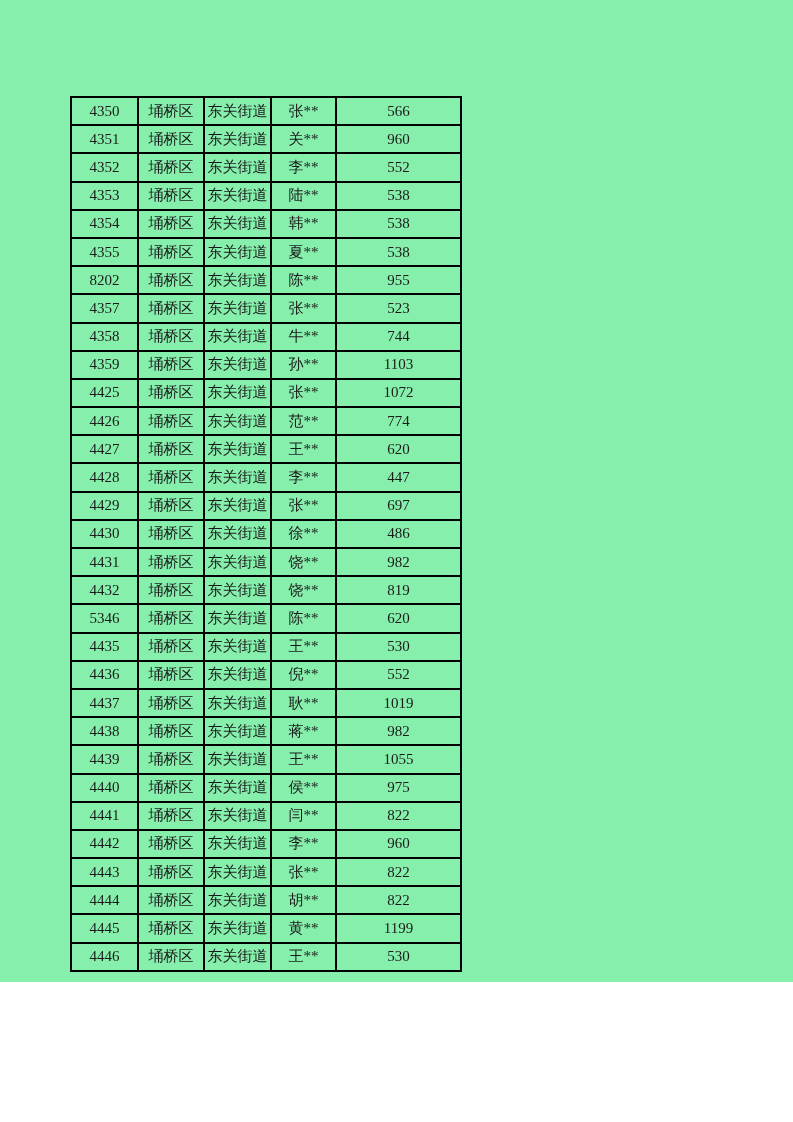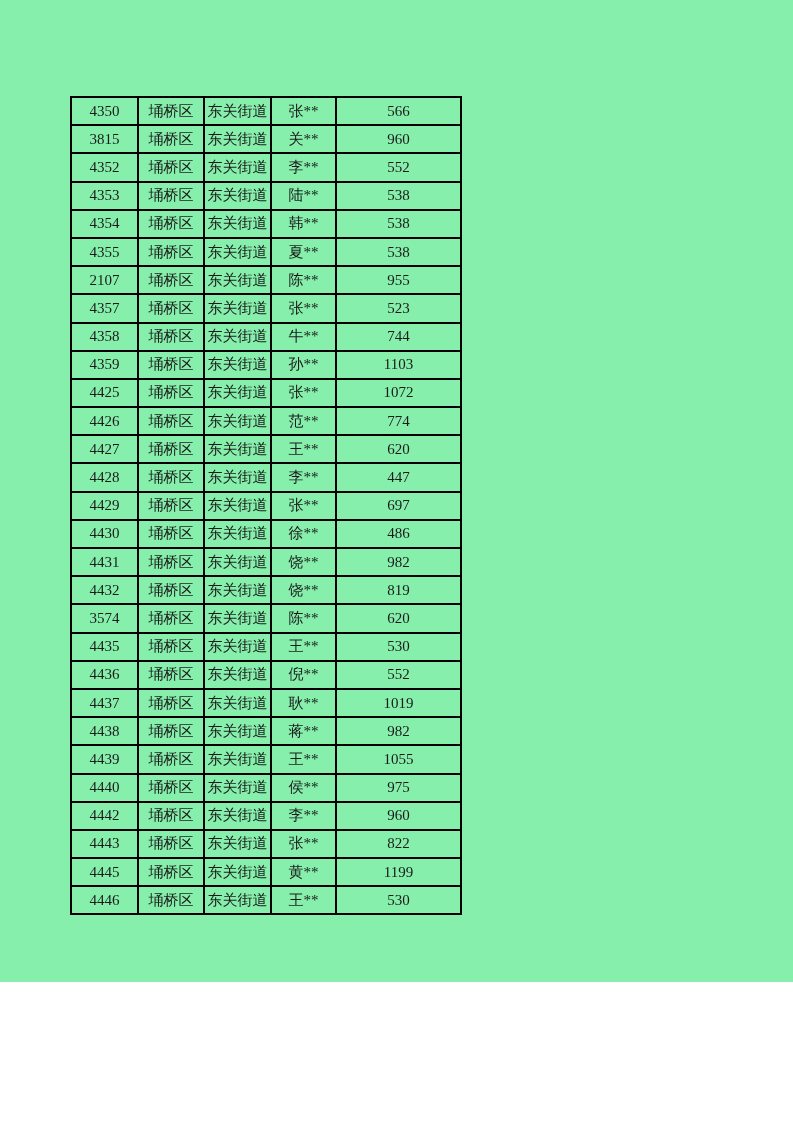--- a/index.html
+++ b/index.html
@@ -51,21 +51,21 @@
       </colgroup>
     <tbody>
         <tr>
           <td>4350</td>
           <td>埇桥区</td>
           <td>东关街道</td>
           <td>张**</td>
           <td>566</td>
         </tr>
         <tr>
-          <td>3815</td>
+          <td>4351</td>
           <td>埇桥区</td>
           <td>东关街道</td>
           <td>关**</td>
           <td>960</td>
         </tr>
         <tr>
           <td>4352</td>
           <td>埇桥区</td>
           <td>东关街道</td>
           <td>李**</td>
@@ -86,21 +86,21 @@
           <td>538</td>
         </tr>
         <tr>
           <td>4355</td>
           <td>埇桥区</td>
           <td>东关街道</td>
           <td>夏**</td>
           <td>538</td>
         </tr>
         <tr>
-          <td>2107</td>
+          <td>8202</td>
           <td>埇桥区</td>
           <td>东关街道</td>
           <td>陈**</td>
           <td>955</td>
         </tr>
         <tr>
           <td>4357</td>
           <td>埇桥区</td>
           <td>东关街道</td>
           <td>张**</td>
@@ -170,21 +170,21 @@
           <td>982</td>
         </tr>
         <tr>
           <td>4432</td>
           <td>埇桥区</td>
           <td>东关街道</td>
           <td>饶**</td>
           <td>819</td>
         </tr>
         <tr>
-          <td>3574</td>
+          <td>5346</td>
           <td>埇桥区</td>
           <td>东关街道</td>
           <td>陈**</td>
           <td>620</td>
         </tr>
         <tr>
           <td>4435</td>
           <td>埇桥区</td>
           <td>东关街道</td>
           <td>王**</td>
@@ -219,31 +219,45 @@
           <td>1055</td>
         </tr>
         <tr>
           <td>4440</td>
           <td>埇桥区</td>
           <td>东关街道</td>
           <td>侯**</td>
           <td>975</td>
         </tr>
         <tr>
+          <td>4441</td>
+          <td>埇桥区</td>
+          <td>东关街道</td>
+          <td>闫**</td>
+          <td>822</td>
+        </tr>
+        <tr>
           <td>4442</td>
           <td>埇桥区</td>
           <td>东关街道</td>
           <td>李**</td>
           <td>960</td>
         </tr>
         <tr>
           <td>4443</td>
           <td>埇桥区</td>
           <td>东关街道</td>
           <td>张**</td>
+          <td>822</td>
+        </tr>
+        <tr>
+          <td>4444</td>
+          <td>埇桥区</td>
+          <td>东关街道</td>
+          <td>胡**</td>
           <td>822</td>
         </tr>
         <tr>
           <td>4445</td>
           <td>埇桥区</td>
           <td>东关街道</td>
           <td>黄**</td>
           <td>1199</td>
         </tr>
         <tr>

